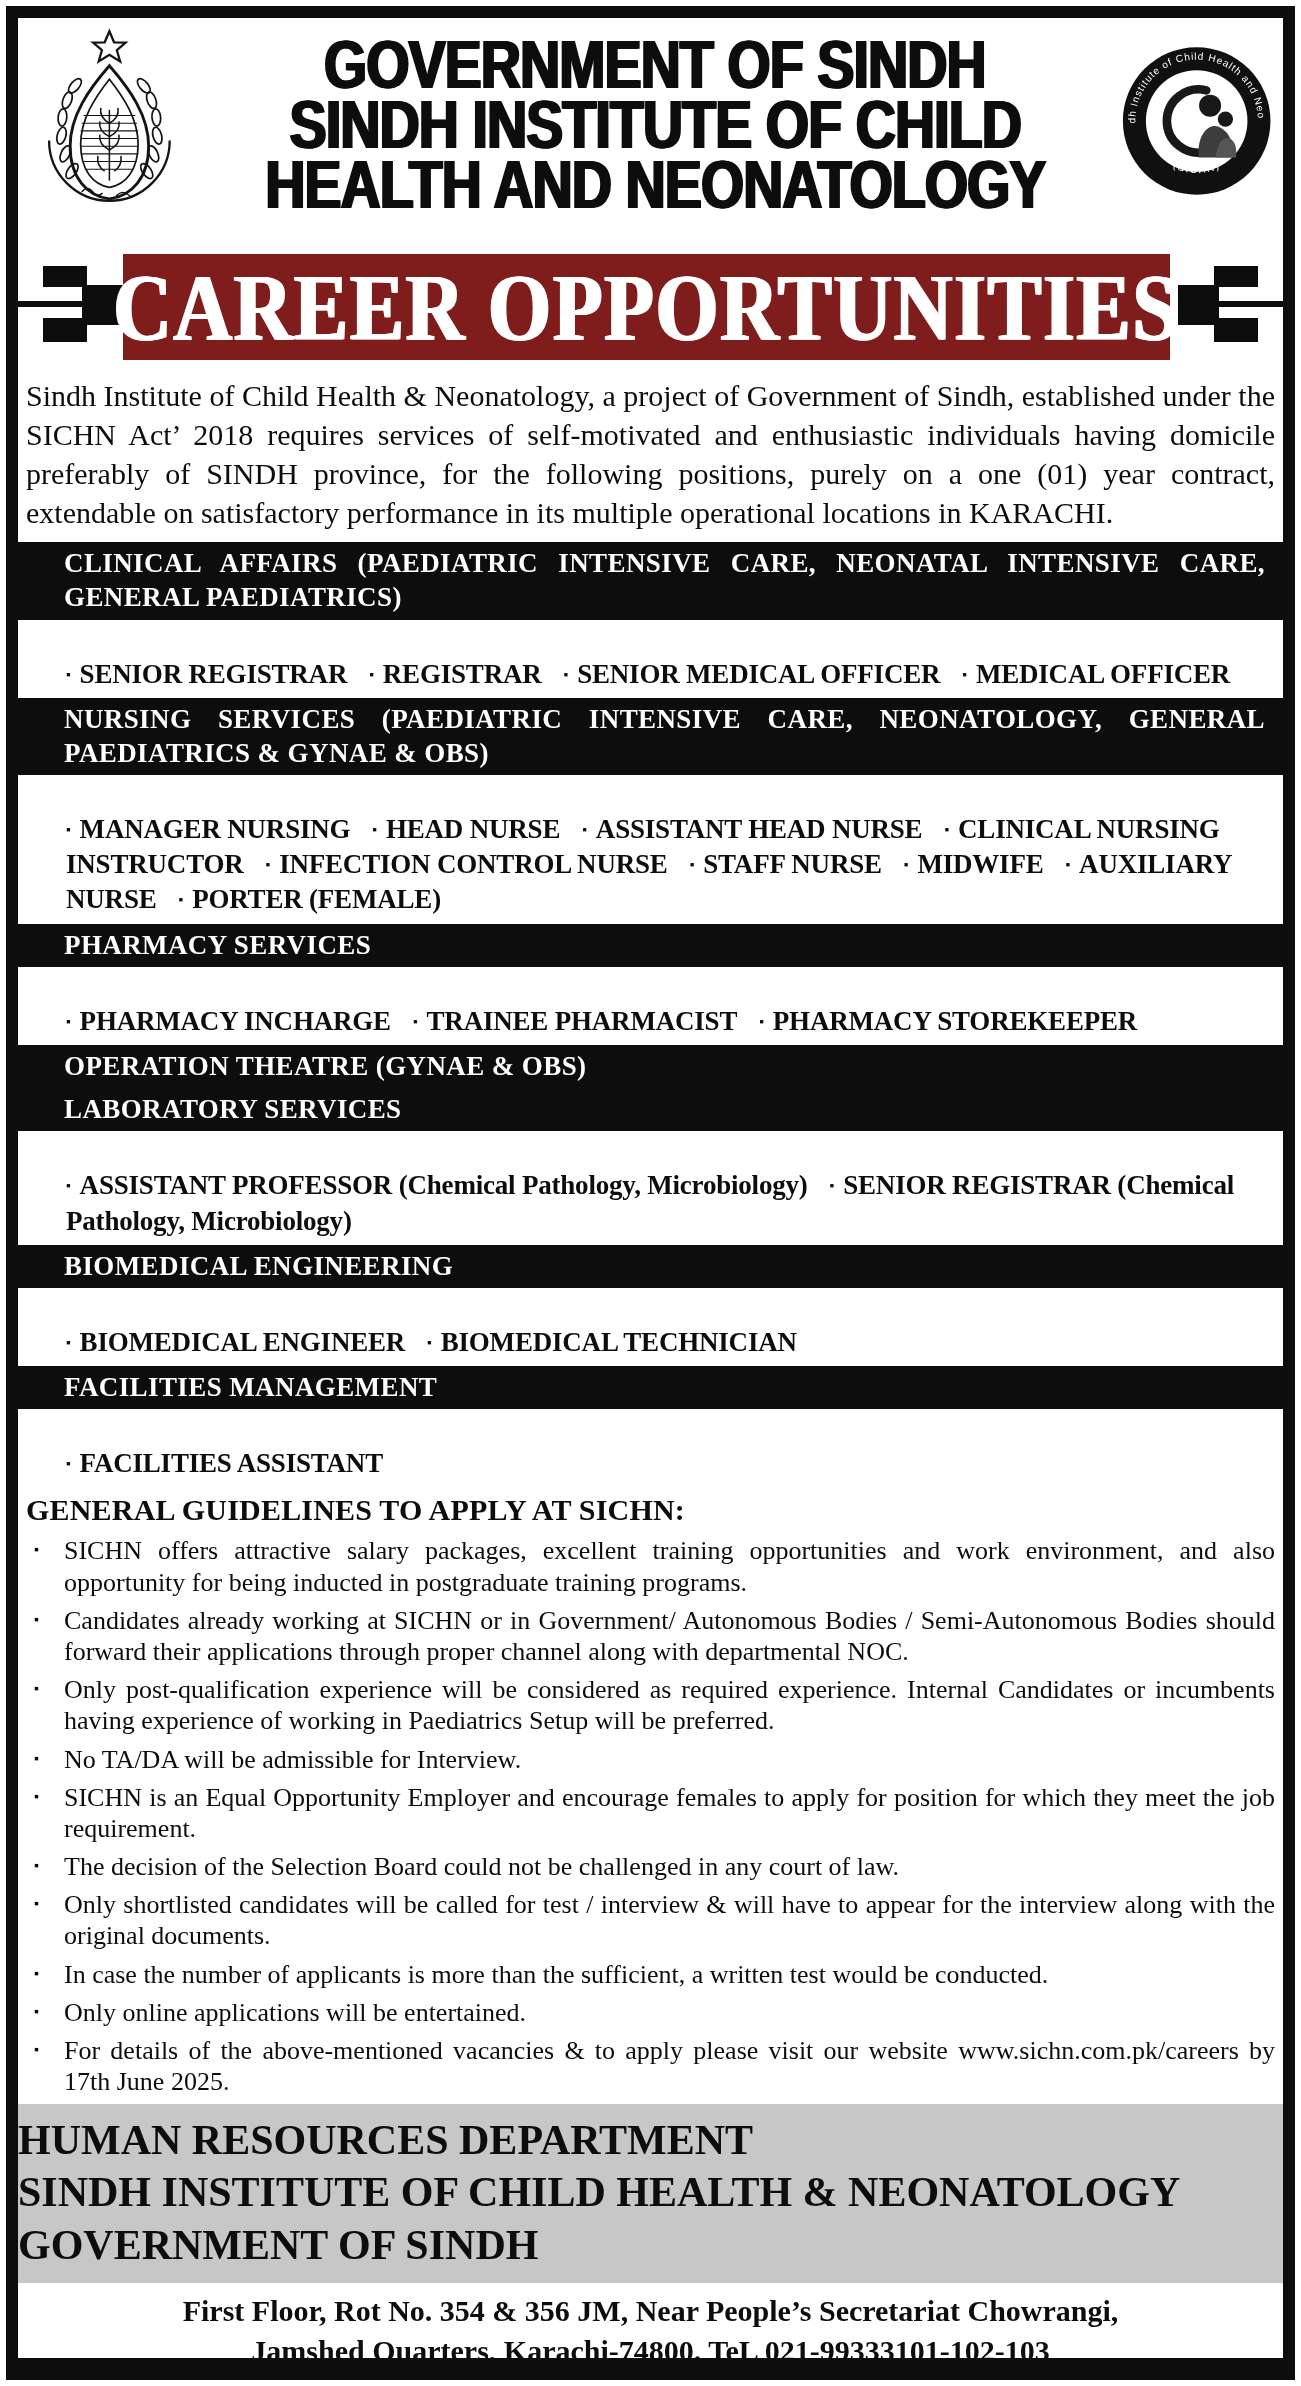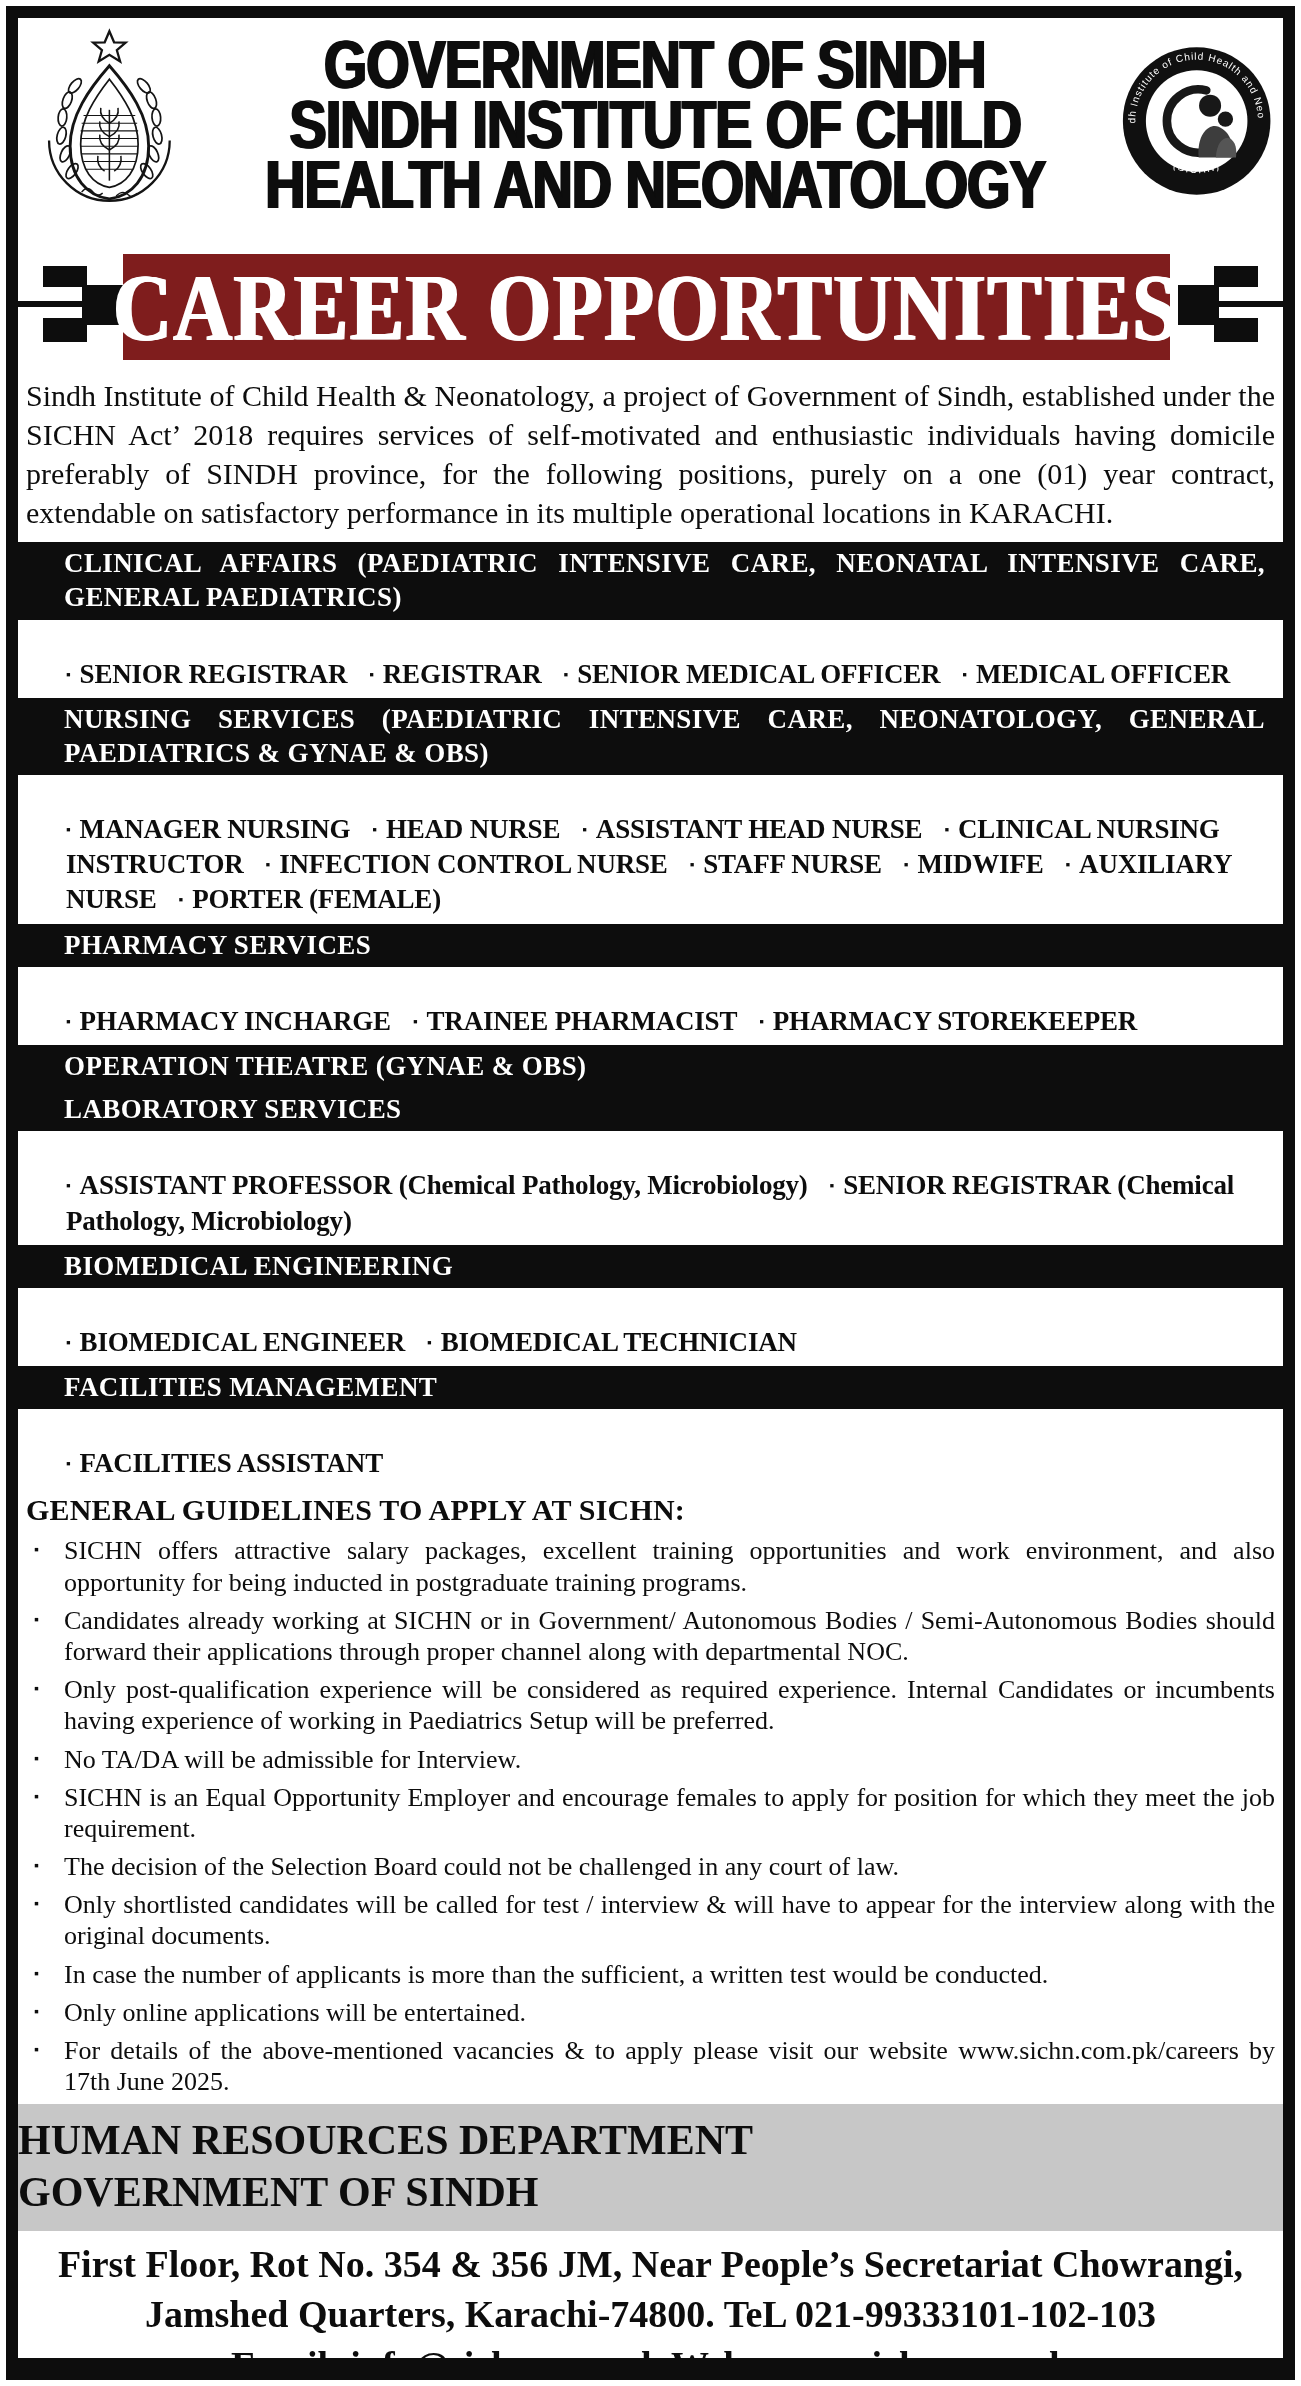--- a/index.html
+++ b/index.html
@@ -51,21 +51,21 @@
   .g-row { display:flex; margin-bottom:7px; font-size:26px; line-height:1.2; }
   .g-b { flex:0 0 38px; font-size:14px; padding-top:7px; padding-left:8px; box-sizing:border-box; }
   .g-t { flex:1; text-align:justify; }
 
   .spacer { flex:1 1 0; min-height:0; }
 
   
   .hr-box { background:#c7c7c7; text-align:left; font-weight:700; padding:10px 0 12px; }
   .hr-box div { font-size:42px; line-height:1.24; }
   .address { text-align:center; font-weight:700; padding:8px 0 4px; }
-  .address div { font-size:38px; line-height:1.33; }
+  .address div { font-size:30px; line-height:1.33; }
 
   .footer { position:relative; height:148px; margin:4px 8px 2px; background:#6d6d6d; color:#fff; }
   .inf { position:absolute; top:10px; left:24px; font-weight:700; font-size:31px; letter-spacing:0.5px; }
   .iwfs { position:absolute; left:0; right:0; top:8px; text-align:center;
           font-family:"Liberation Sans", sans-serif; }
   .iwfs-row { font-weight:700; font-size:49px; line-height:1.02; letter-spacing:0; white-space:nowrap; }
   .iwfs-row .iwfs-i { display:inline-block; margin-right:8px; transform:skewX(-6deg); }
   .qr { position:absolute; left:862px; top:22px; }
 </style>
 </head>
@@ -244,20 +244,21 @@
             <span class="g-b">▪</span>
             <span class="g-t">For details of the above-mentioned vacancies &amp; to apply please visit our website www.sichn.com.pk/careers by 17th June 2025.</span>
           </div>
         </div>
   </div>
 
   <div class="spacer"></div>
 
   <div class="hr-box">
     <div>HUMAN RESOURCES DEPARTMENT</div>
+    <div>SINDH INSTITUTE OF CHILD HEALTH &amp; NEONATOLOGY</div>
     <div>GOVERNMENT OF SINDH</div>
   </div>
 
   <div class="address">
     <div>First Floor, Rot No. 354 &amp; 356 JM, Near People’s Secretariat Chowrangi,</div>
     <div>Jamshed Quarters, Karachi-74800. TeL 021-99333101-102-103</div>
     <div>Email: info@sichn.com.pk Web: www.sichn.com.pk</div>
   </div>
 
   <div class="footer">

